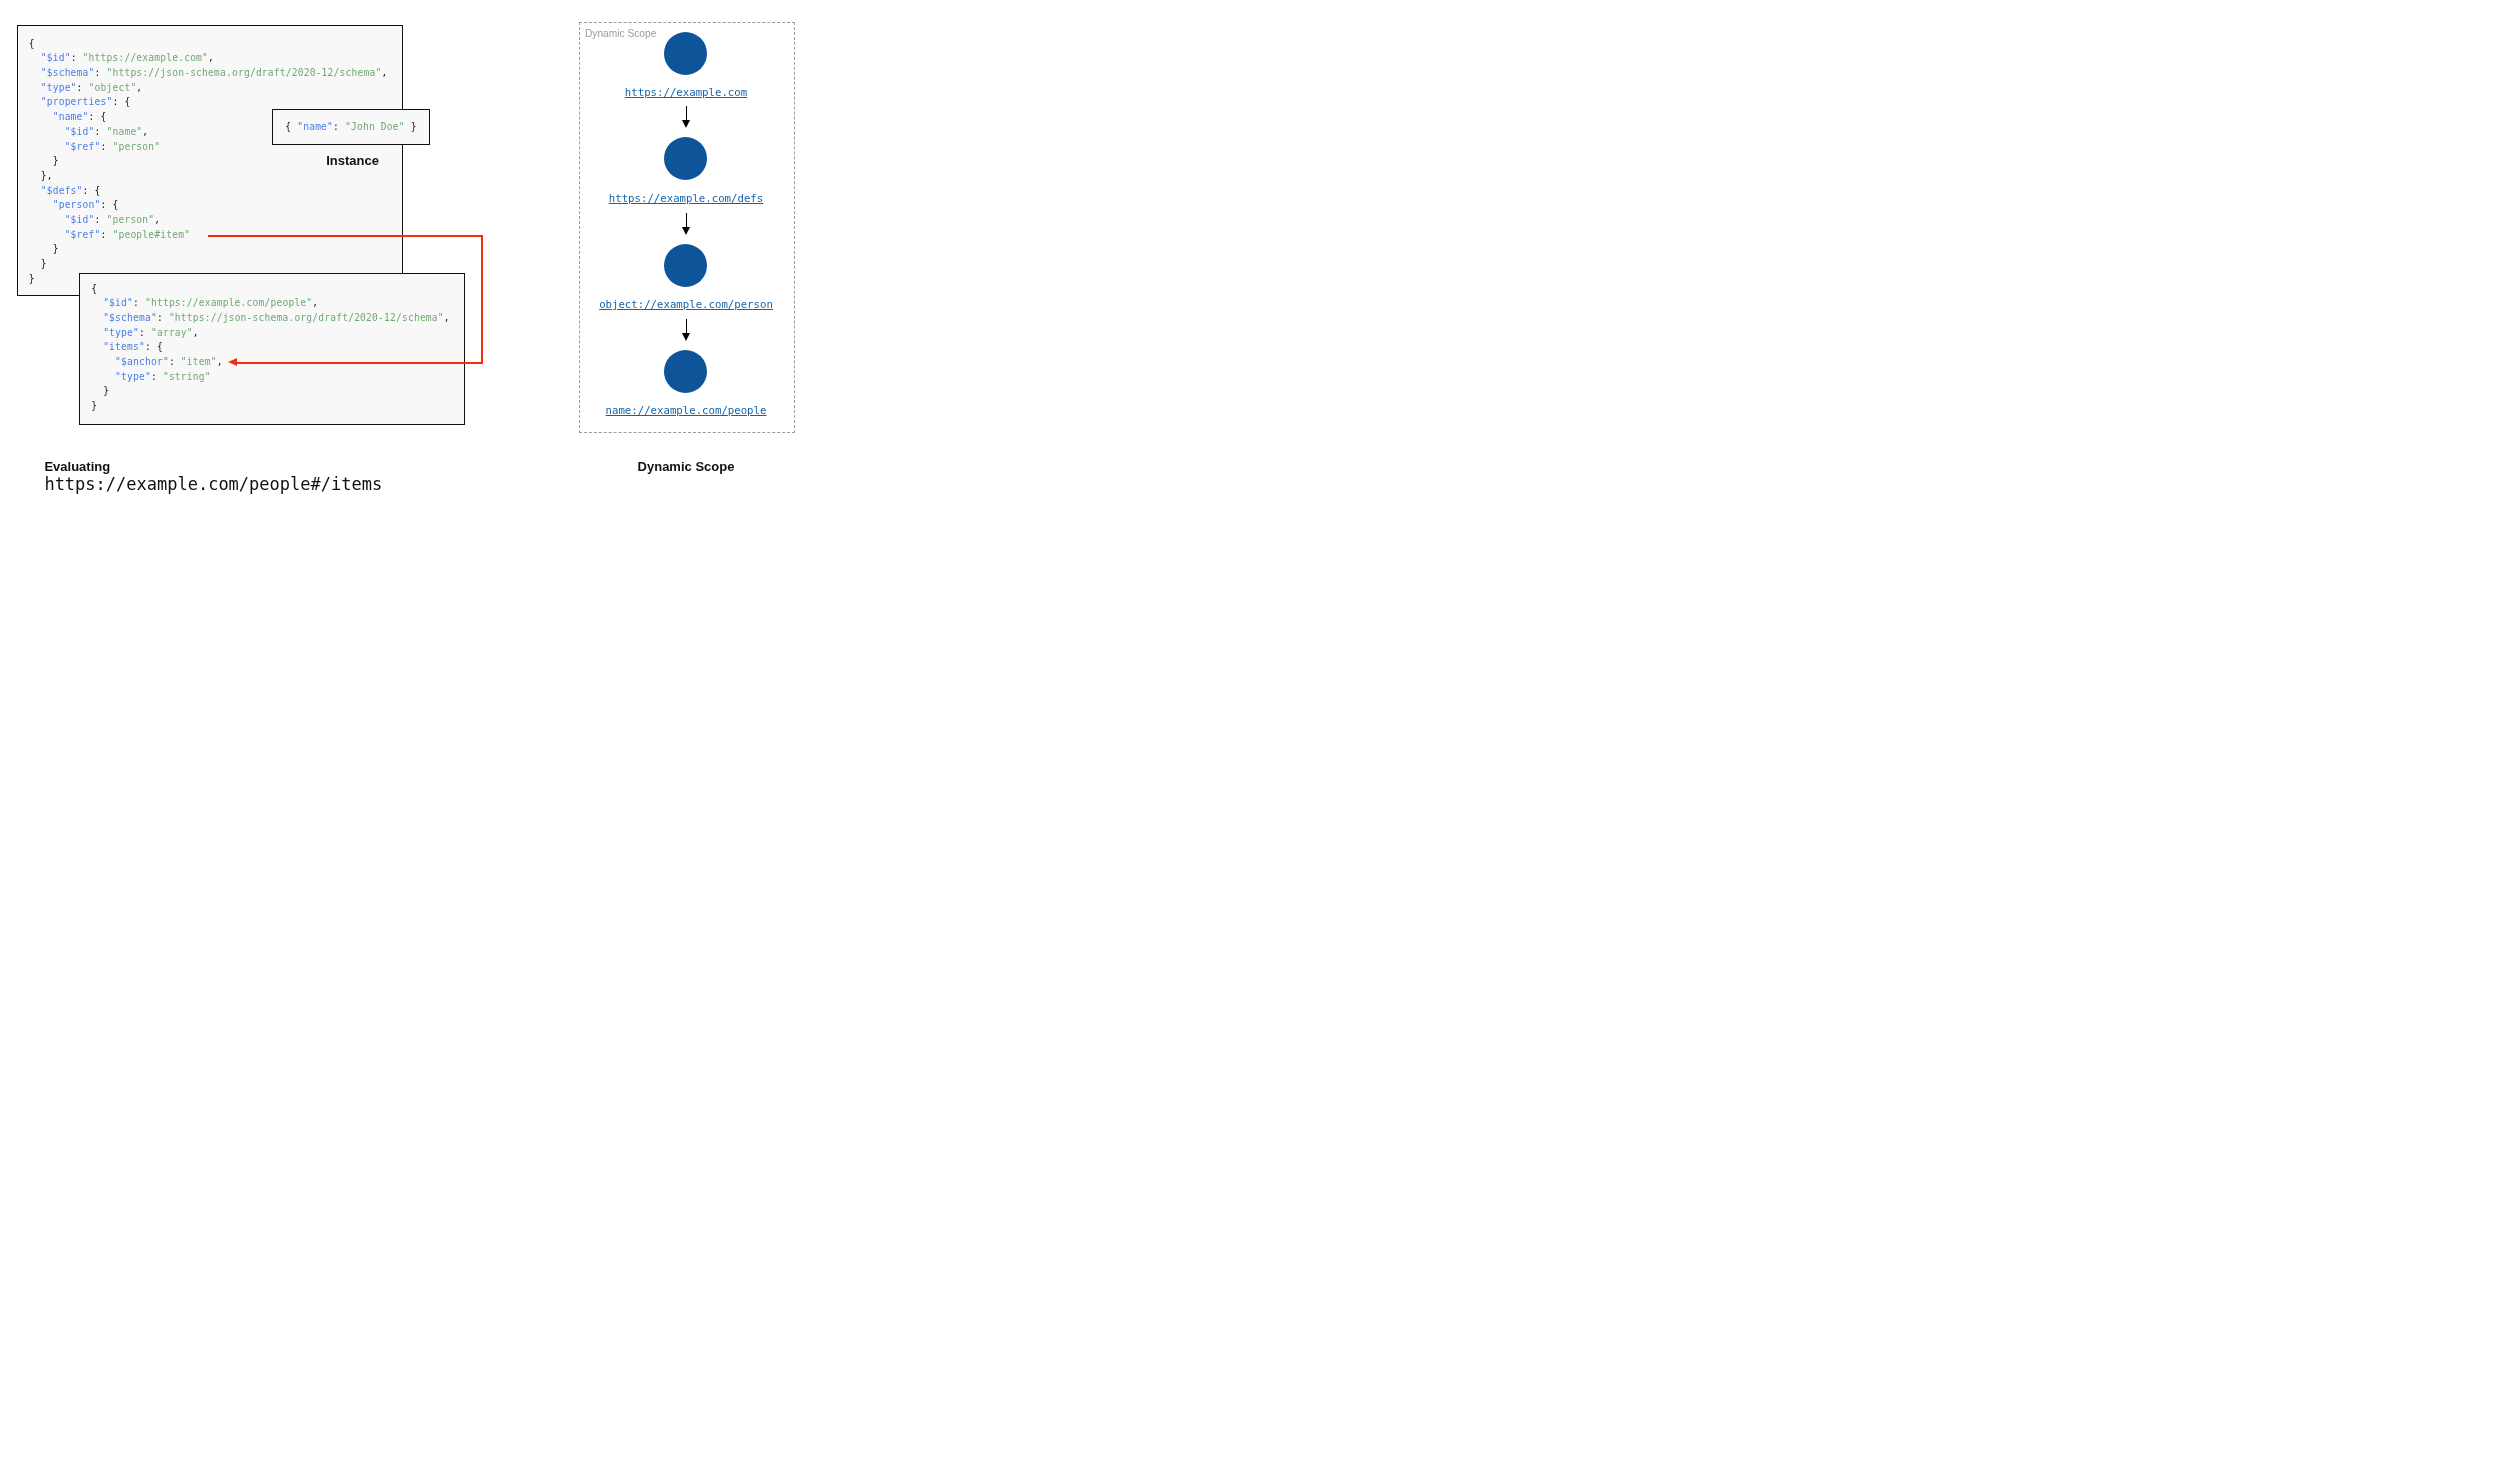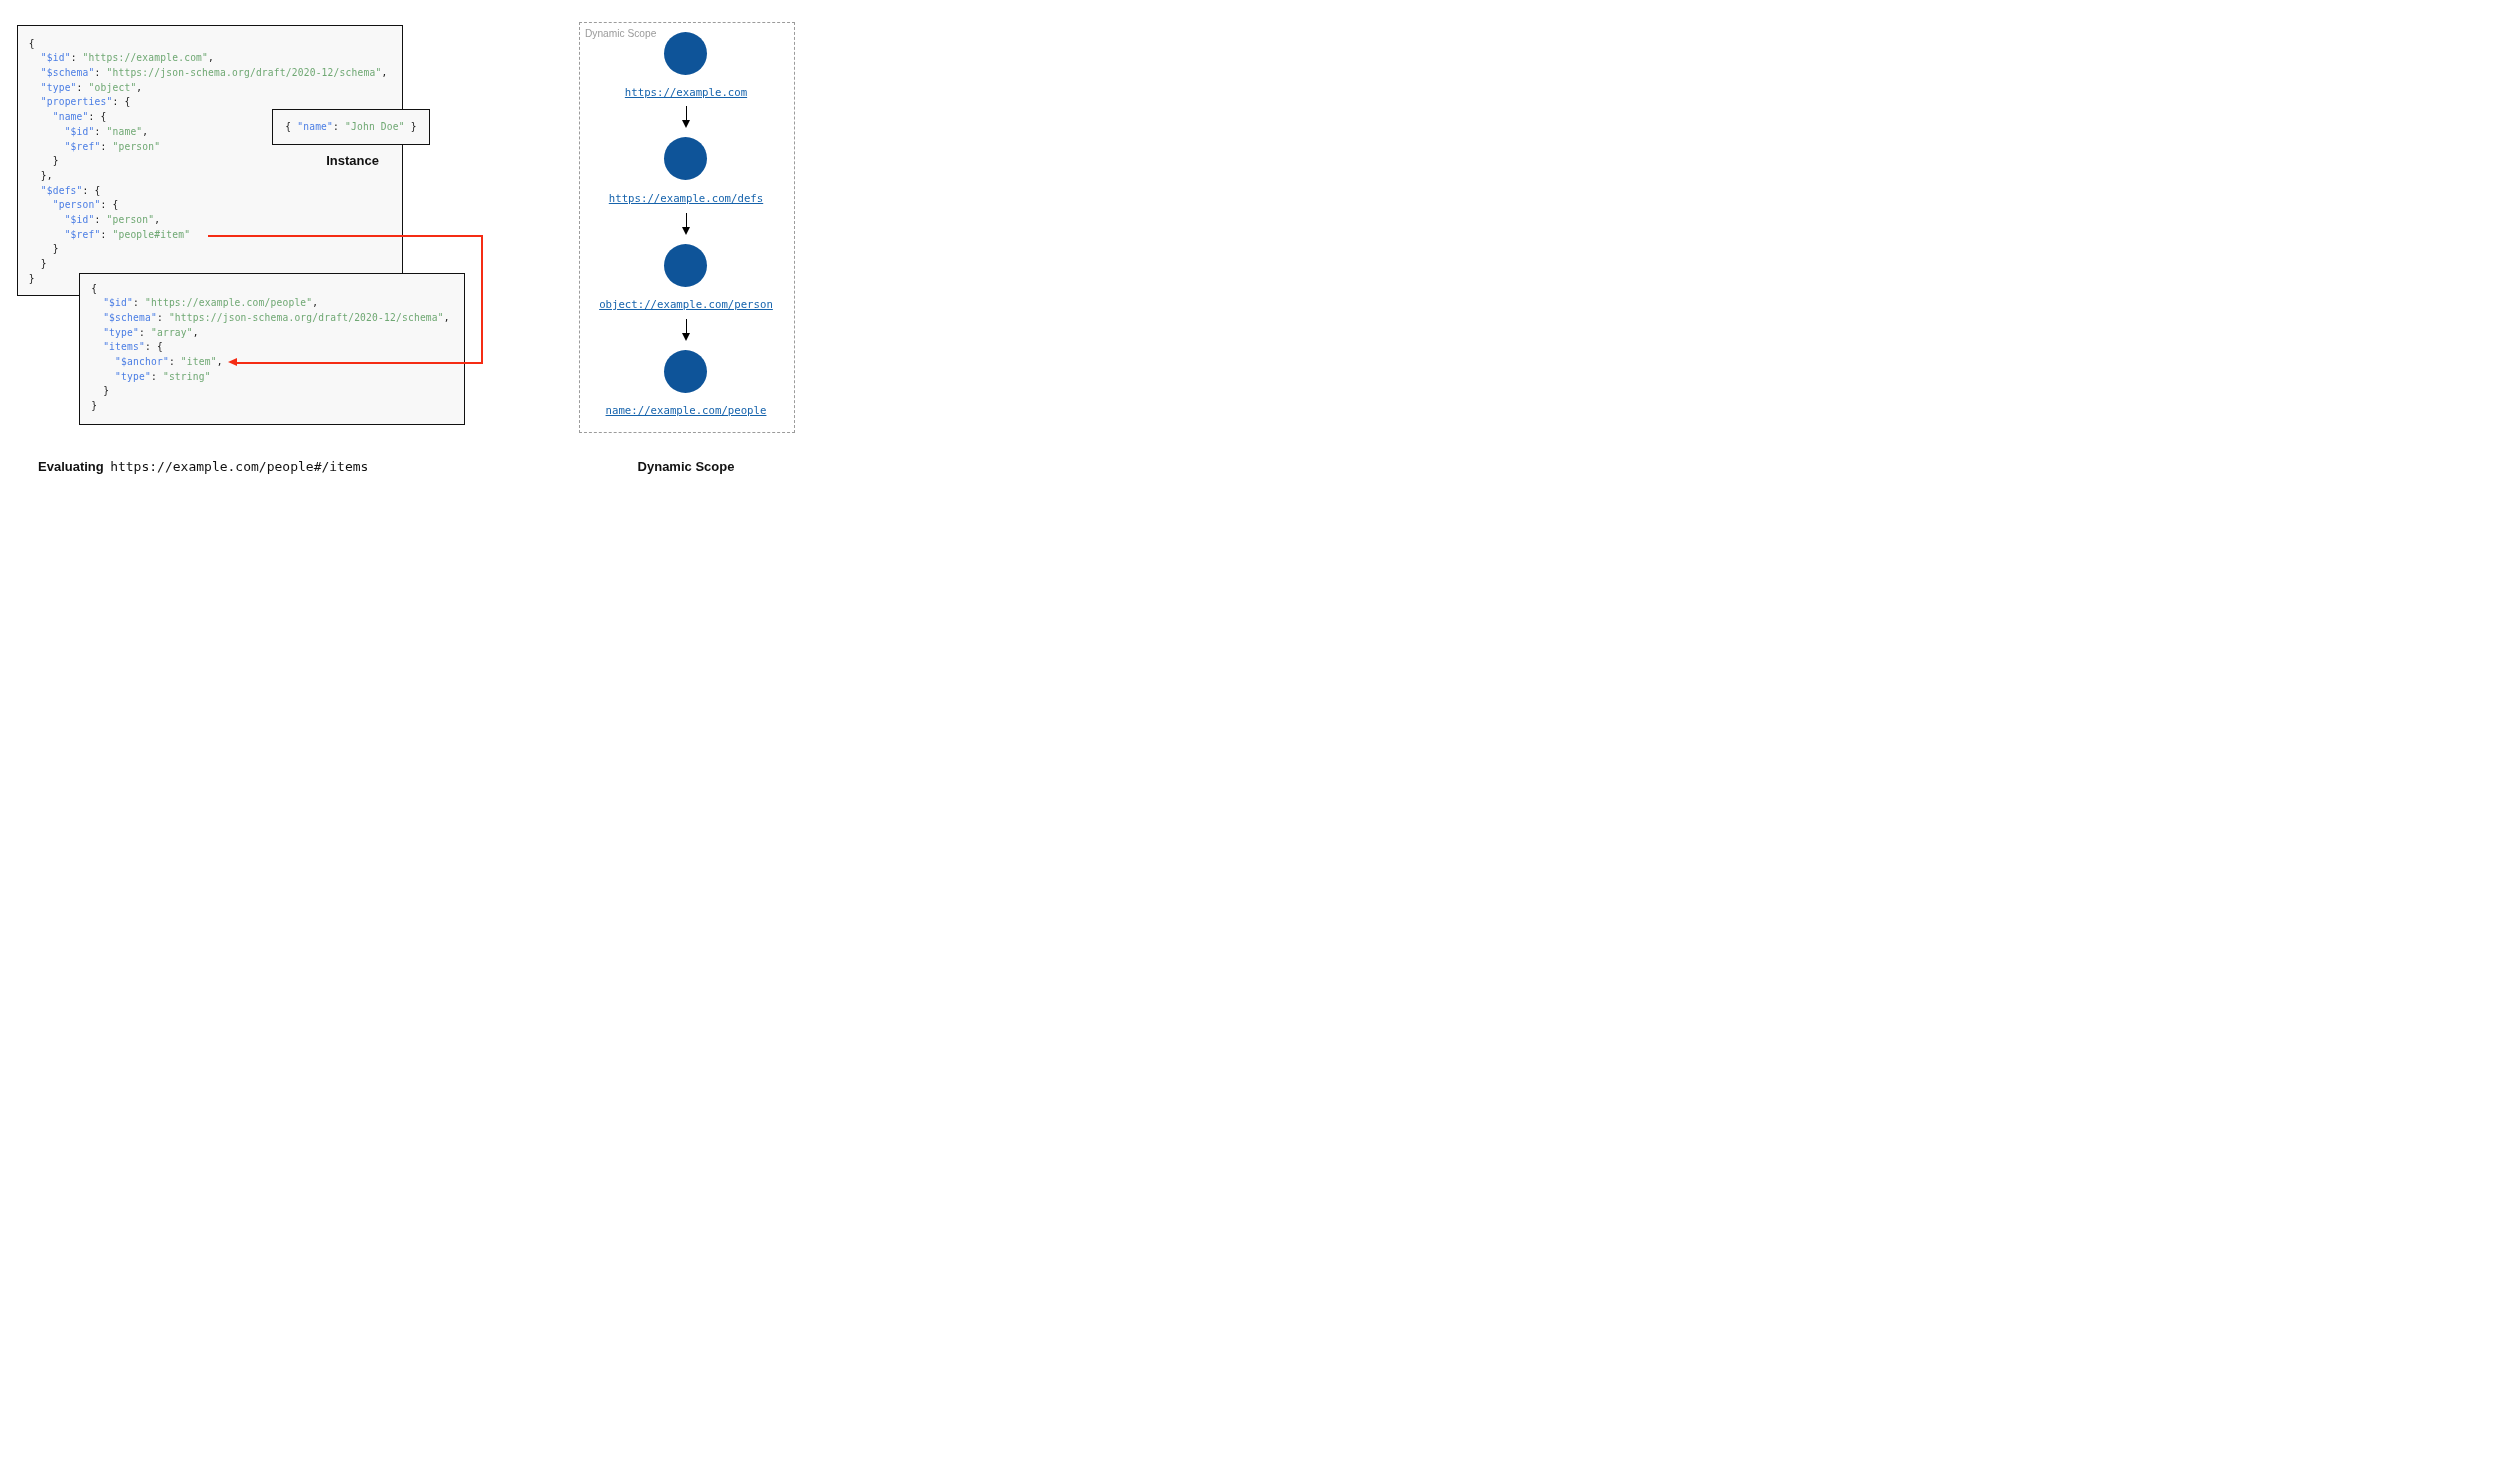--- a/index.html
+++ b/index.html
@@ -29,24 +29,24 @@
   .instance-box .code-line{height:auto;}
   .tok-k{color:var(--c-key,#4a7de4);}
   .tok-s{color:var(--c-string,#6fa873);}
   .tok-p{color:var(--c-punct,#1a1a1a);}
   
   .caption{
     position:absolute;font-weight:bold;font-size:13px;
     color:var(--c-label_text,#111111);white-space:nowrap;
   }
   .instance-caption{left:299px;top:153px;width:107px;text-align:center;z-index:6;}
-  .evaluating-caption{left:38px;top:459px;display:flex;align-items:baseline;}
+  .evaluating-caption{left:38px;top:459px;display:flex;align-items:baseline;flex-direction:column;}
   .evaluating-caption .uri{
     font-family:"DejaVu Sans Mono",monospace;font-weight:normal;
-    font-size:13px;margin-left:6.4px;text-align:center;
+    font-size:17px;margin-left:6.4px;text-align:center;
   }
   .ds-caption{left:577px;top:459px;width:218px;text-align:center;}
   
   .red-line{position:absolute;background:var(--c-red,#f52c14);z-index:7;}
   .red-h1{left:208px;top:235px;width:274px;height:1.6px;}
   .red-v{left:481px;top:235px;width:1.6px;height:129px;}
   .red-h2{left:237px;top:362px;width:245px;height:1.6px;}
   .red-arrowhead{
     position:absolute;left:228px;top:358px;width:0;height:0;z-index:7;
     border-top:4.8px solid transparent;border-bottom:4.8px solid transparent;

